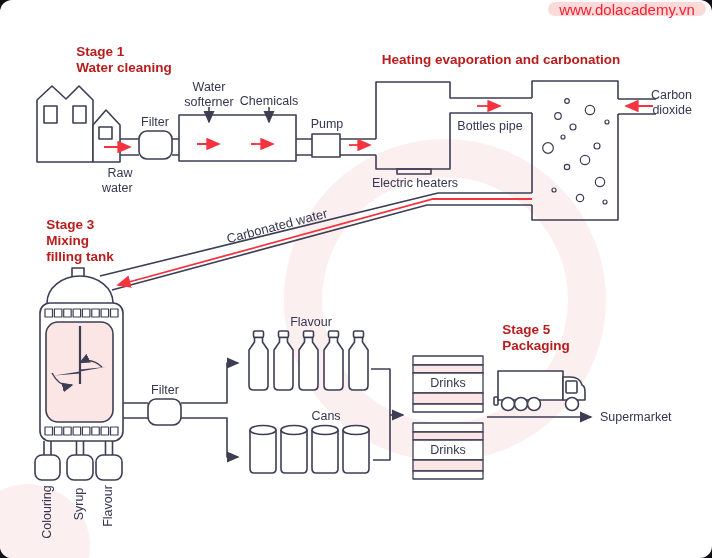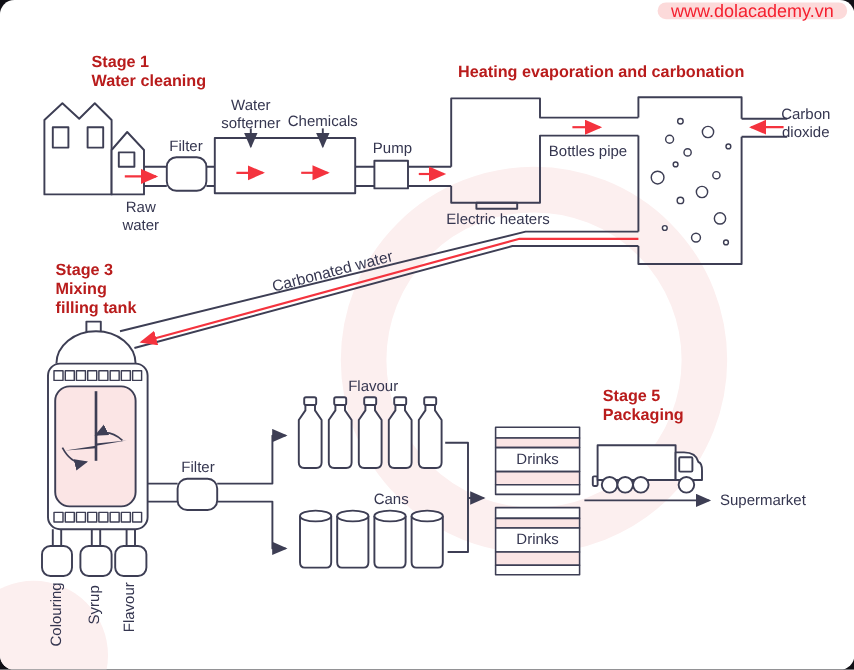--- a/index.html
+++ b/index.html
@@ -13,21 +13,21 @@
   .badge {
     position:absolute; left:548px; top:2px; width:158px; height:14px;
     background:#fcdada; border-radius:14px;
     display:flex; align-items:center; justify-content:center;
     color:#f5202f; font-weight:normal; font-size:15px;
   }
   .lbl {
     position:absolute; color:#353650; font-size:12.5px; line-height:1.18;
     text-align:center; transform:translate(-50%,-50%); white-space:nowrap;
   }
-  .lbl.left { transform:none; text-align:center; }
+  .lbl.left { transform:none; text-align:right; }
   .lbl.rot90 { transform:translate(-50%,-50%) rotate(-90deg); }
   .lbl.rot14 { transform:translate(-50%,-50%) rotate(-14.5deg); font-size:13px; }
   .stage {
     position:absolute; color:#b91c1c; font-weight:bold; font-size:13.5px;
     line-height:1.18; text-align:left; transform:translate(-50%,-50%); white-space:nowrap;
   }
 </style>
 </head>
 <body>
 

